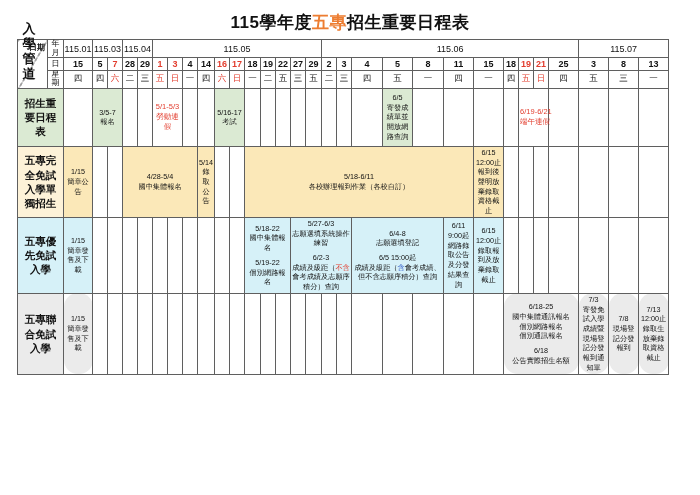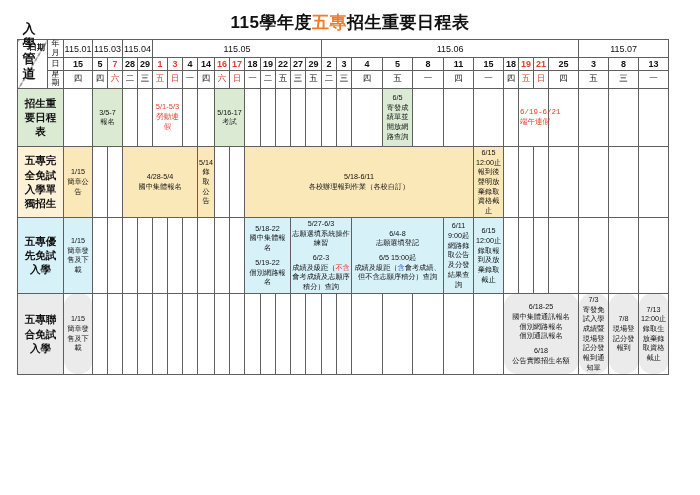--- a/index.html
+++ b/index.html
@@ -21,21 +21,21 @@
   .red{color:var(--red);}
   .blue{color:var(--blue);}
   .corner{position:relative;background:
     linear-gradient(to bottom right,#fff 49.3%,#444 49.3%,#444 50.7%,#fff 50.7%);}
   .corner .ctop{position:absolute;top:2px;right:2px;font-size:8px;font-weight:bold;}
   .corner .cbot{position:absolute;bottom:6px;left:2px;font-size:13px;font-weight:bold;width:18px;line-height:1.15;word-break:break-all;text-align:center;}
   td.rowlabel{font-size:10.5px;font-weight:bold;line-height:1.35;padding:0 5px;word-break:break-all;}
   td.cell{font-size:7.2px;line-height:1.35;padding:1px 1px;word-break:break-all;}
   td.cell .ln{display:block;}
   td.cell .gap{display:block;height:5px;}
-  td.cell.nowrap .ln{white-space:nowrap;font-family:Liberation Mono, monospace;}
+  td.cell.nowrap .ln{white-space:nowrap;}
   .fill-green{background:var(--green);}
   .fill-cream{background:var(--cream);}
   .fill-cyan{background:var(--cyan);}
   .fill-gray{background:var(--gray);border-radius:14px;}
   .label-green{background:var(--green);}
   .label-cream{background:var(--cream-label);}
   .label-cyan{background:var(--cyan);}
   .label-gray{background:var(--gray);}
   td.holiday{background:#fff;color:var(--red);font-size:7.5px;}
 </style>

